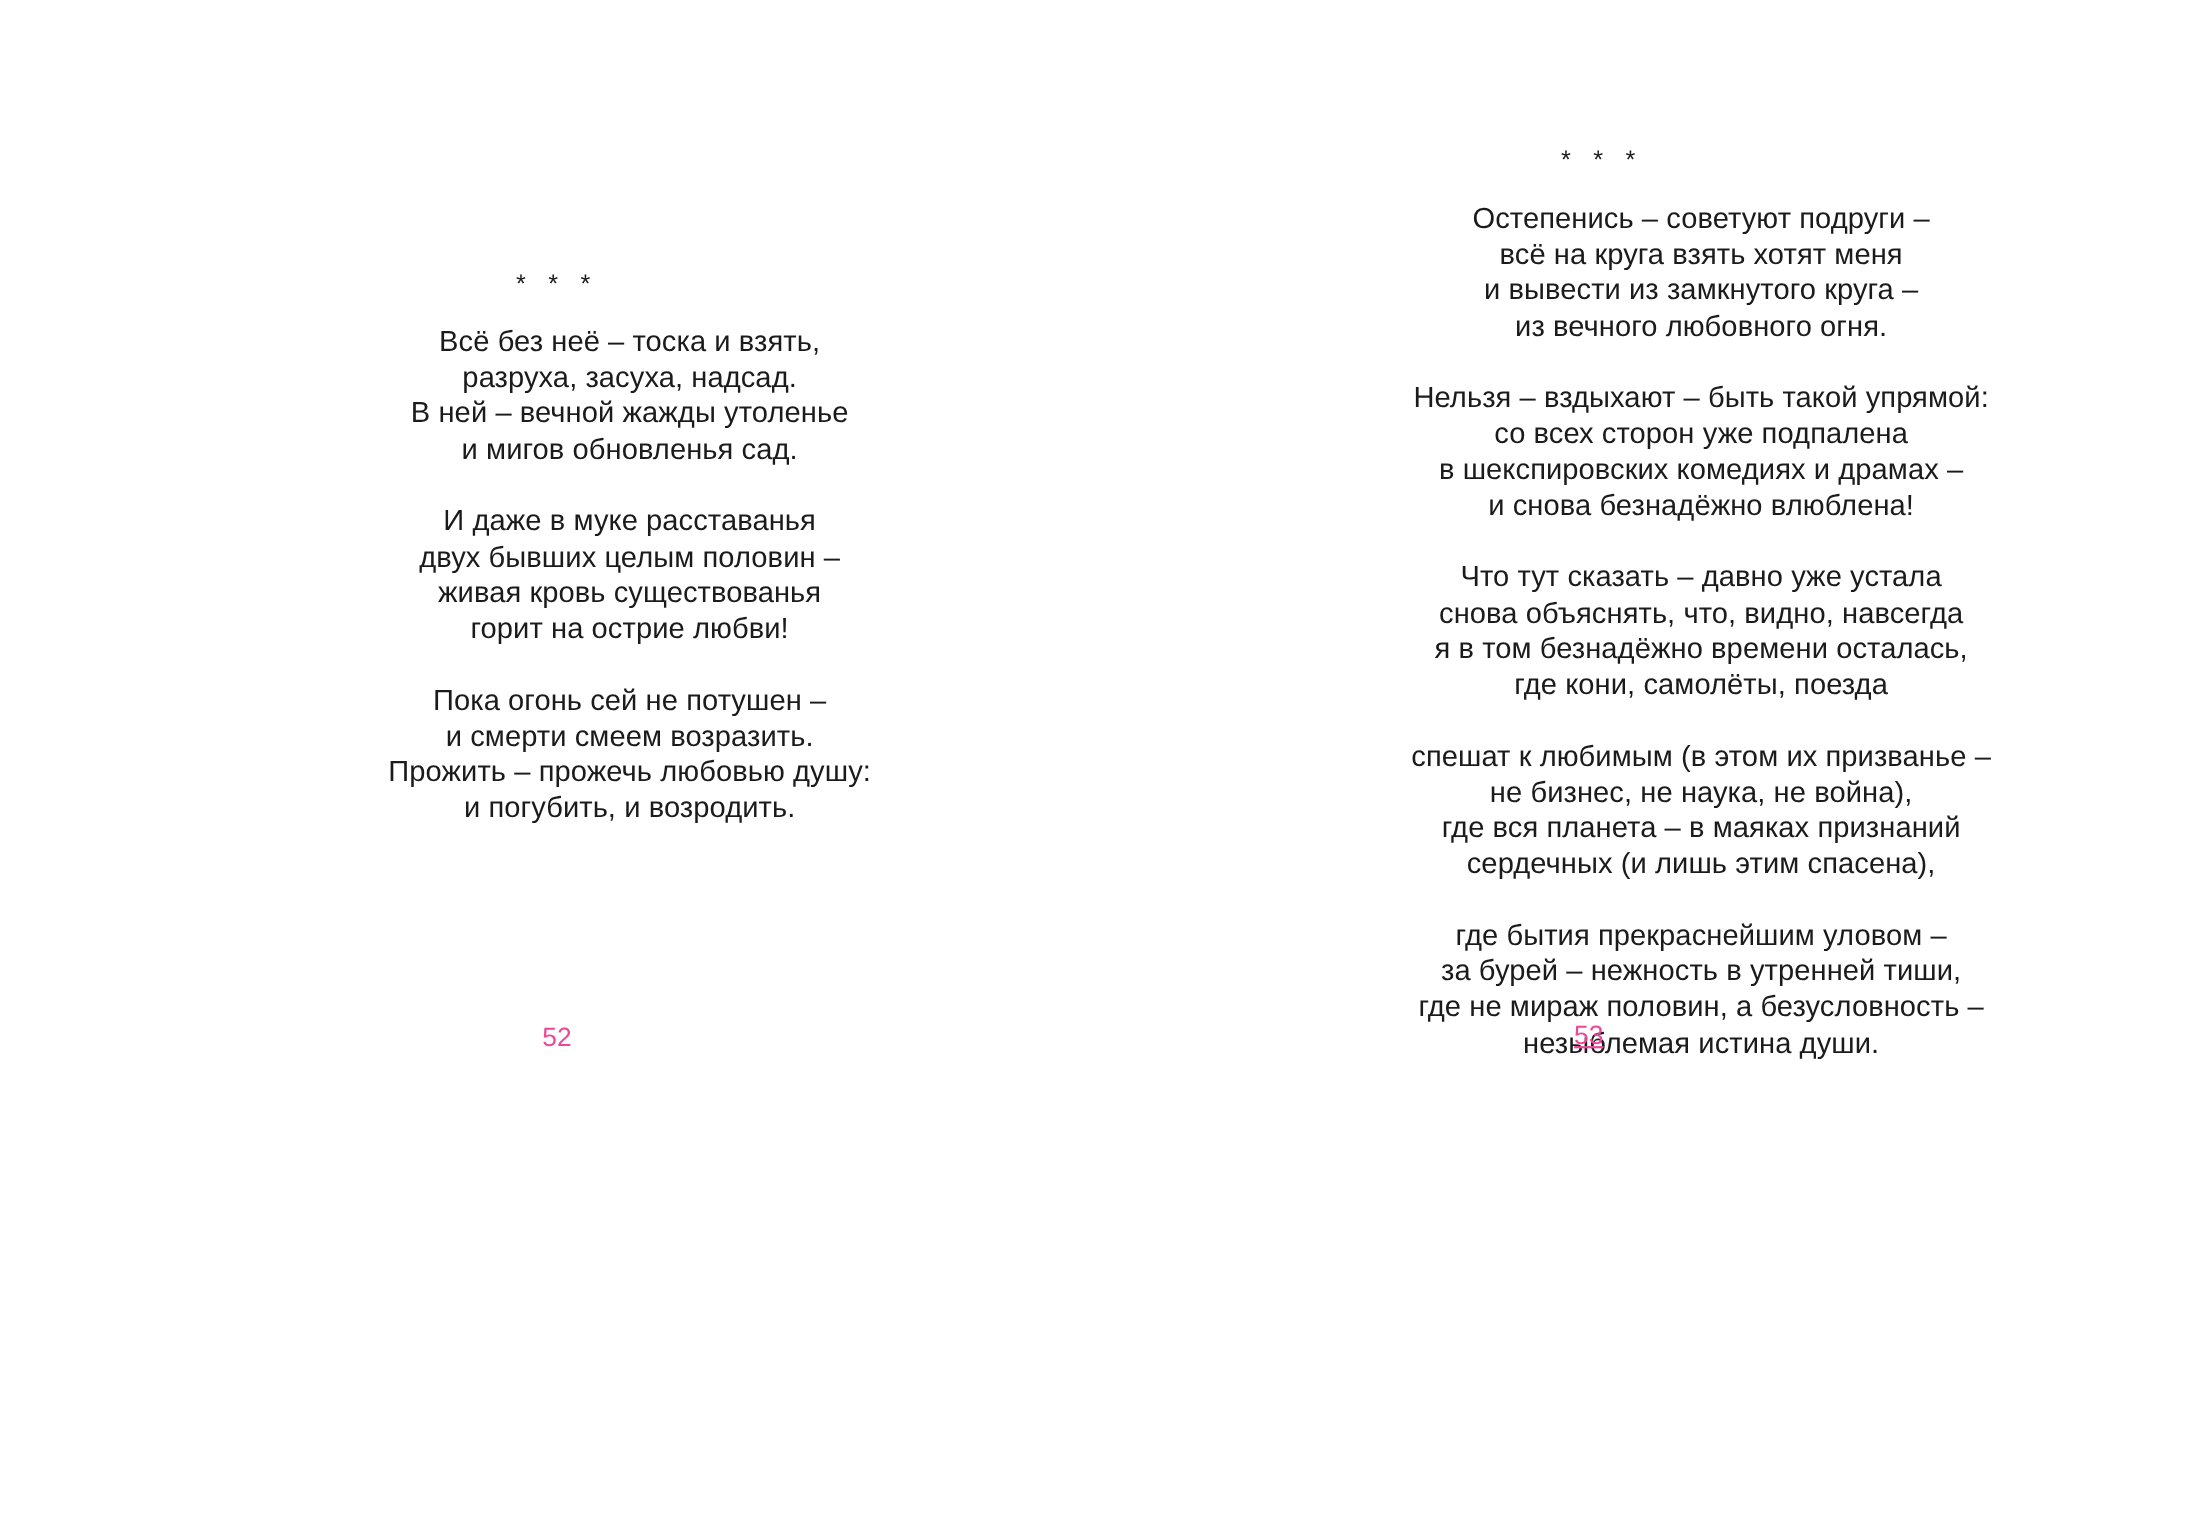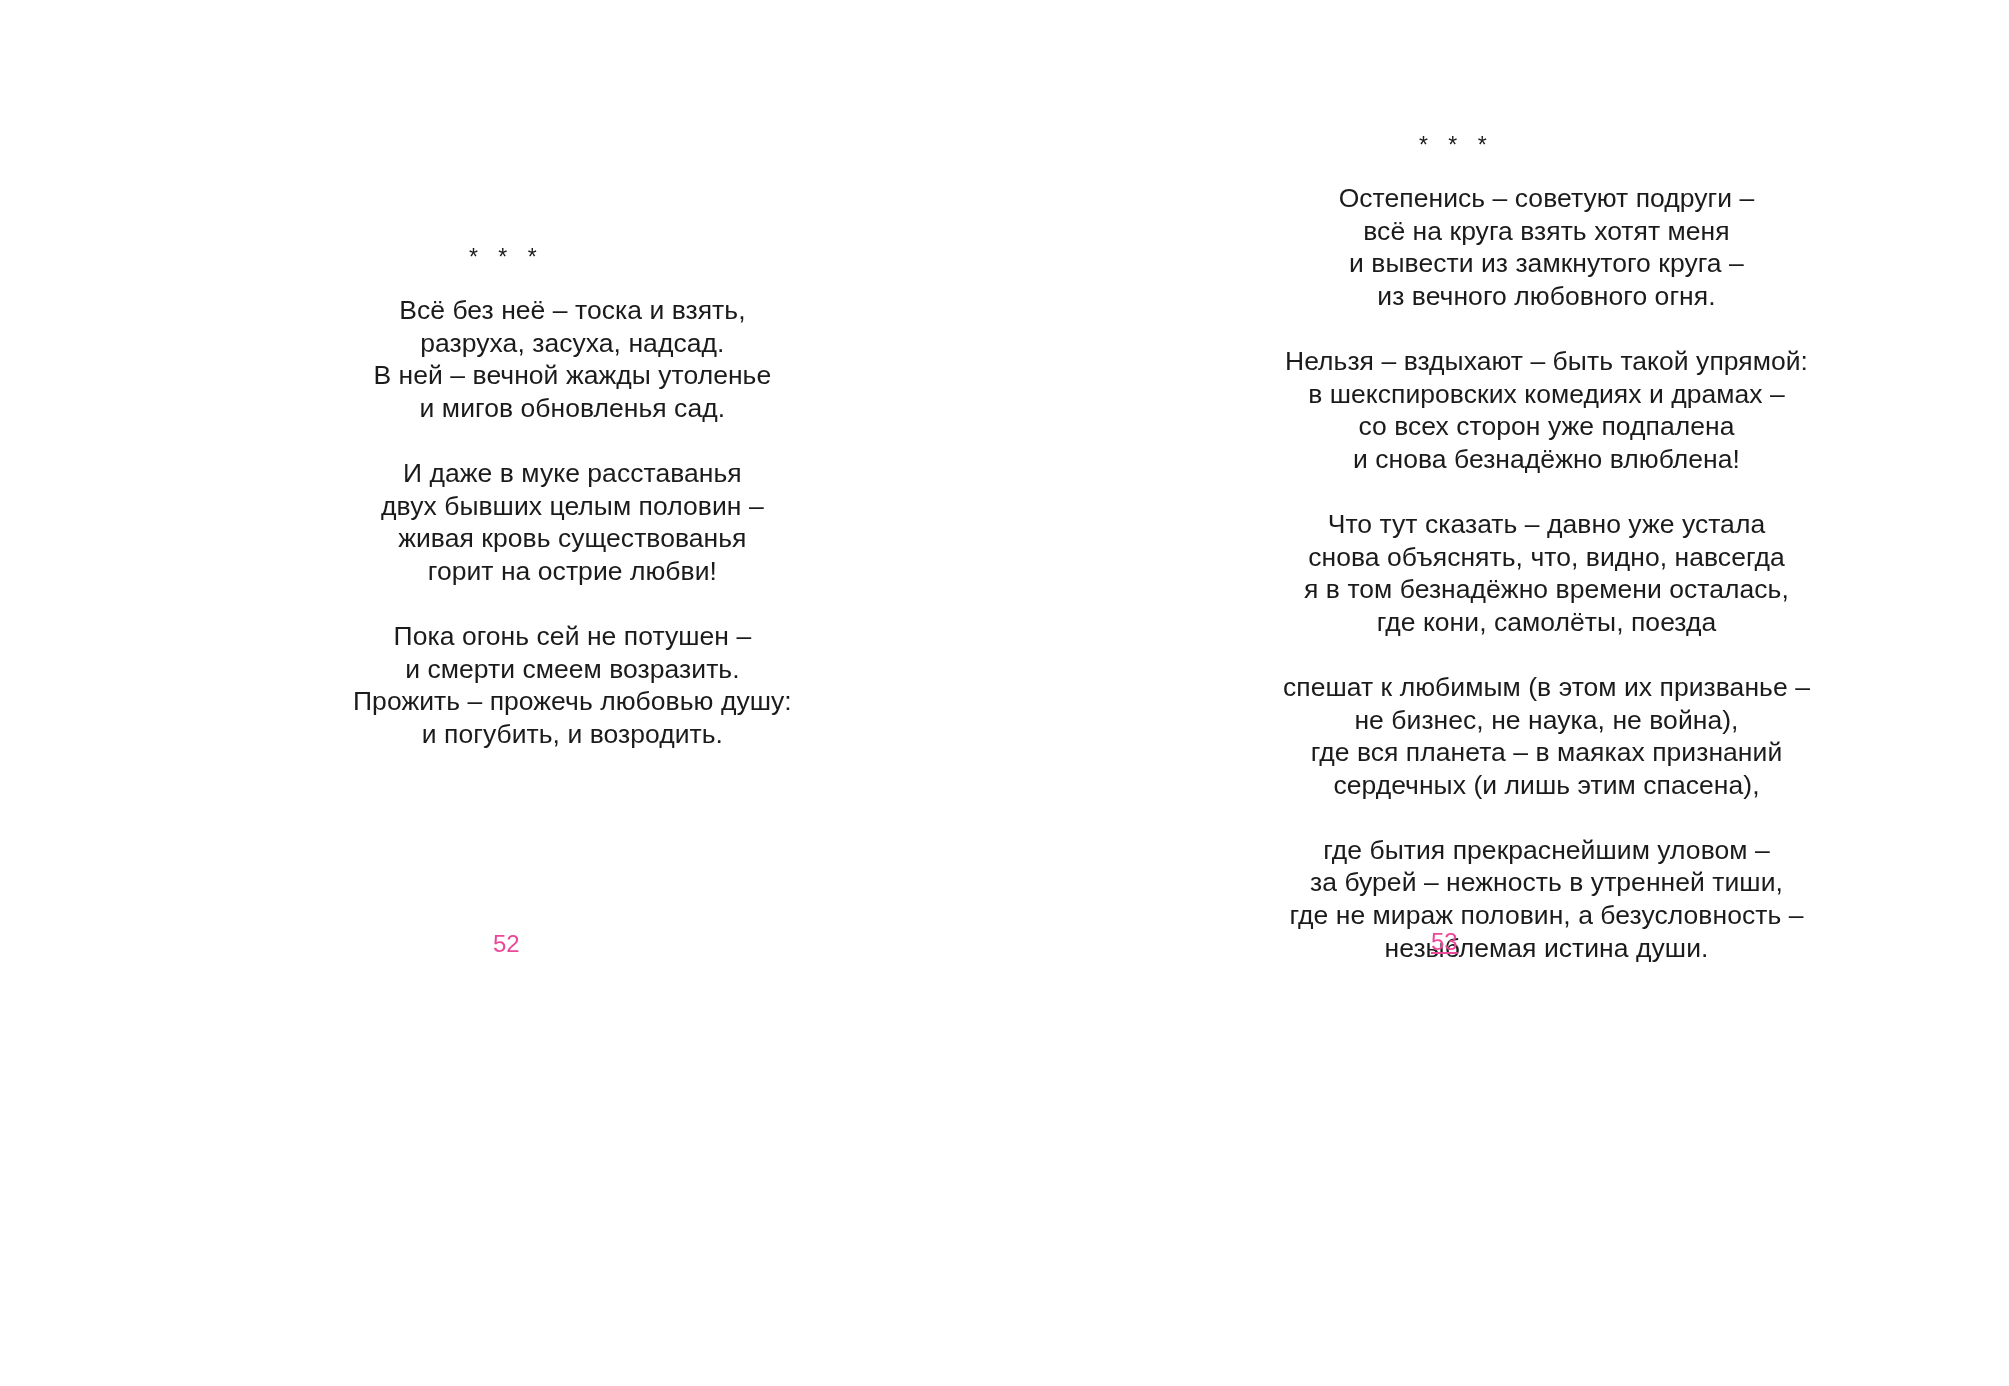--- a/index.html
+++ b/index.html
@@ -107,22 +107,22 @@
 
       <div class="stanza">
         <span class="line">Остепенись – советуют подруги –</span>
         <span class="line">всё на круга взять хотят меня</span>
         <span class="line">и вывести из замкнутого круга –</span>
         <span class="line">из вечного любовного огня.</span>
       </div>
 
       <div class="stanza">
         <span class="line">Нельзя – вздыхают – быть такой упрямой:</span>
+        <span class="line">со всех сторон уже подпалена</span>
         <span class="line">в шекспировских комедиях и драмах –</span>
-        <span class="line">со всех сторон уже подпалена</span>
         <span class="line">и снова безнадёжно влюблена!</span>
       </div>
 
       <div class="stanza">
         <span class="line">Что тут сказать – давно уже устала</span>
         <span class="line">снова объяснять, что, видно, навсегда</span>
         <span class="line">я в том безнадёжно времени осталась,</span>
         <span class="line">где кони, самолёты, поезда</span>
       </div>
 

